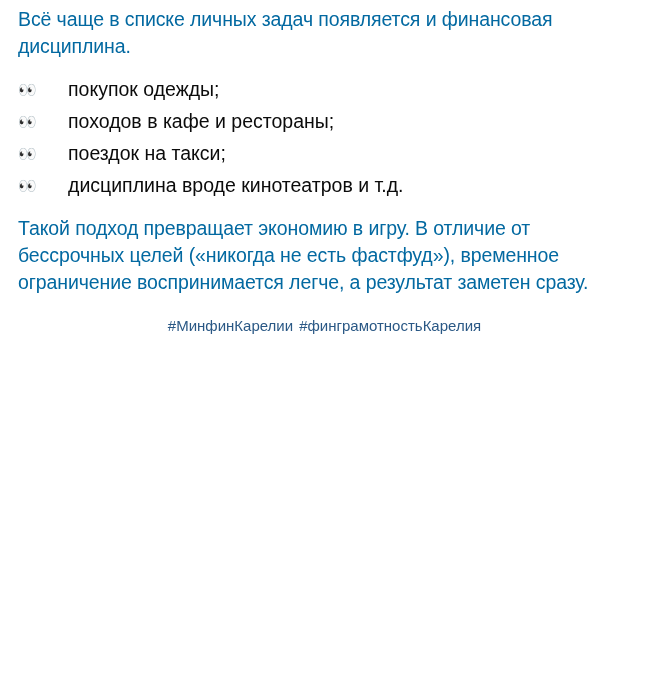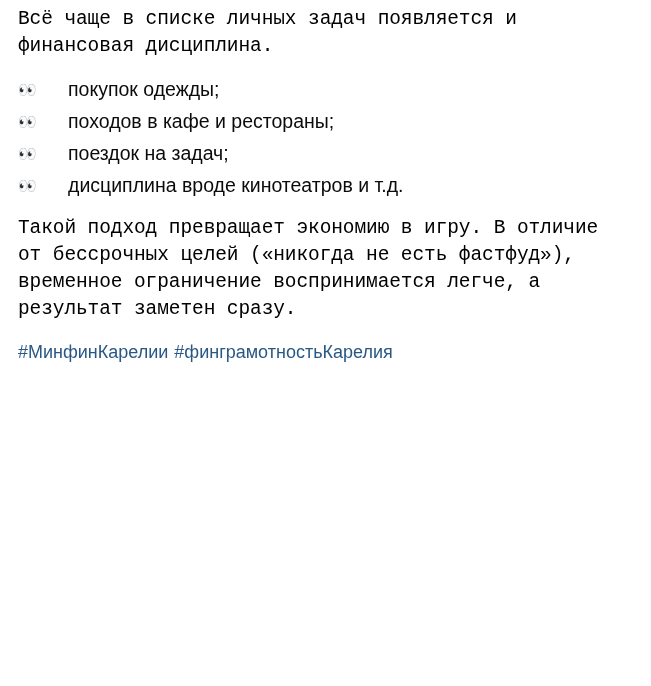--- a/index.html
+++ b/index.html
@@ -18,23 +18,22 @@
     box-sizing: border-box;
     width: 651px;
     height: 686px;
     padding: 6px 20px 0 18px;
     background: #ffffff;
   }
   .para {
     font-size: 19.5px;
     line-height: 27px;
     margin: 0 0 16px 0;
-    color: #000000;
+    color: #0369a1;
     letter-spacing: -0.1px;
-    font-family: Liberation Mono, monospace;
   }
   .para.first {
     margin-top: 0;
   }
   .bullets {
     margin: 0 0 16px 0;
     padding: 0;
     list-style: none;
   }
   .bullet {
@@ -57,24 +56,25 @@
   .bullet-text {
     flex: 1 1 auto;
     margin-left: 24px;
   }
   .emoji {
     font-size: 18px;
     line-height: 20px;
     vertical-align: -3px;
   }
   .tags {
-    font-size: 18px;
+    font-size: 15px;
     line-height: 27px;
     color: #2a5885;
     margin: 4px 0 16px 0;
+    text-align: center;
   }
   .tag {
     color: #2a5885;
     text-decoration: none;
     cursor: pointer;
   }
   .tag + .tag {
     margin-left: 6px;
   }
 </style>
@@ -90,21 +90,21 @@
     <li class="bullet">
       <span class="bullet-icon">👀</span>
       <span class="bullet-text">покупок одежды;</span>
     </li>
     <li class="bullet">
       <span class="bullet-icon">👀</span>
       <span class="bullet-text">походов в кафе и рестораны;</span>
     </li>
     <li class="bullet">
       <span class="bullet-icon">👀</span>
-      <span class="bullet-text">поездок на задач;</span>
+      <span class="bullet-text">поездок на такси;</span>
     </li>
     <li class="bullet">
       <span class="bullet-icon">👀</span>
       <span class="bullet-text">дисциплина вроде кинотеатров и т.д.</span>
     </li>
   </ul>
 
   <p class="para">Такой подход превращает экономию в игру. В отличие от бессрочных целей («никогда не есть фастфуд»), временное ограничение воспринимается легче, а результат заметен сразу.</p>
 
 

